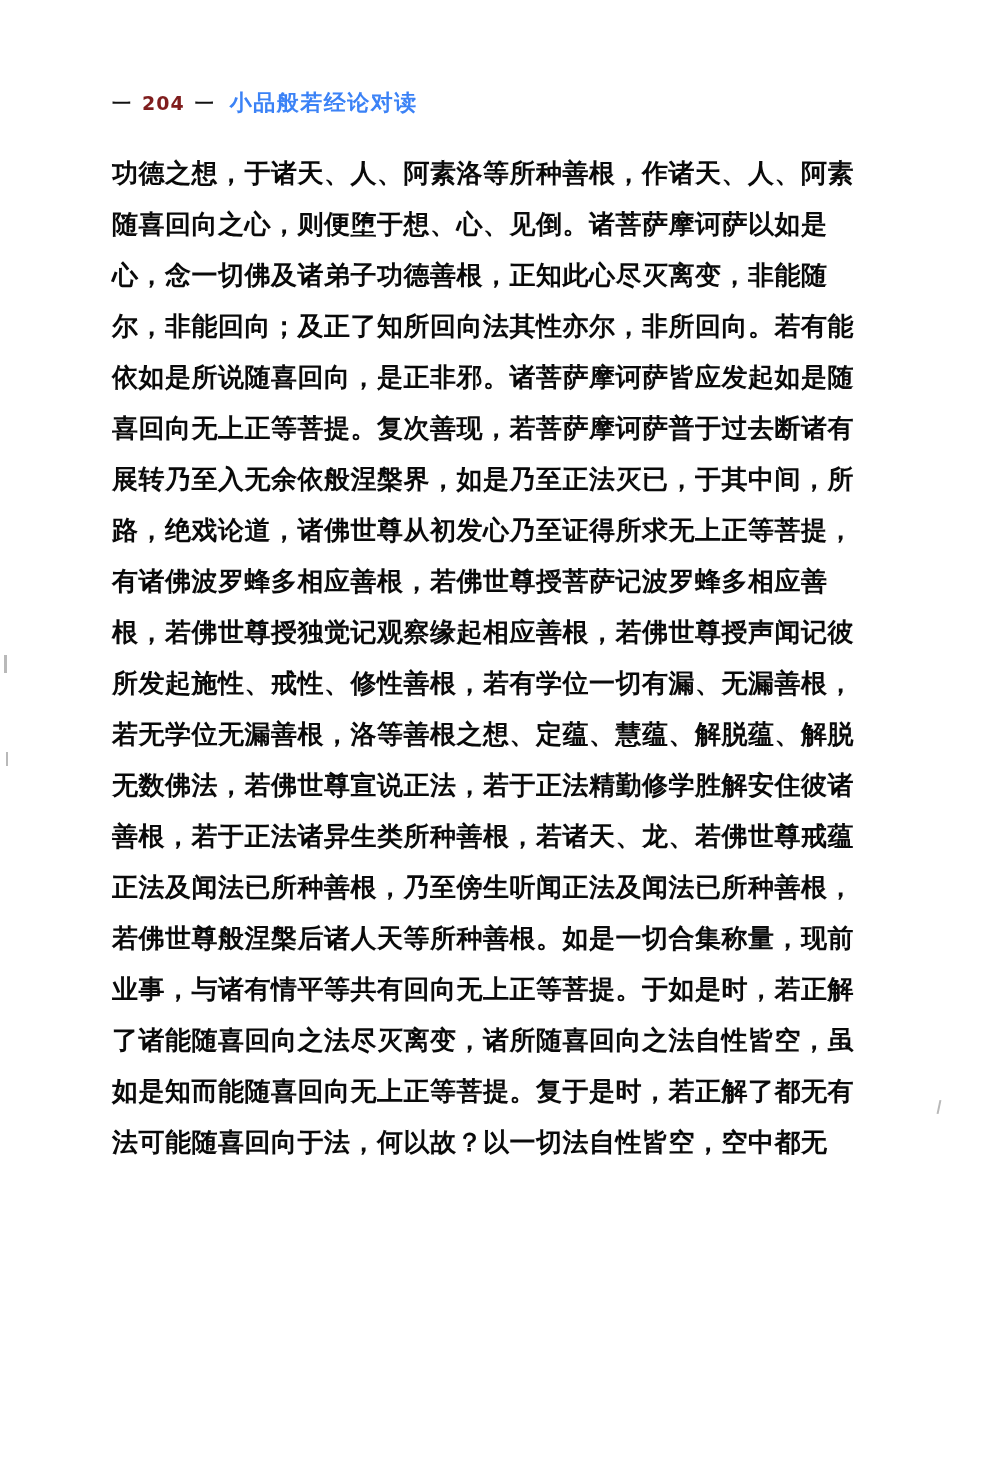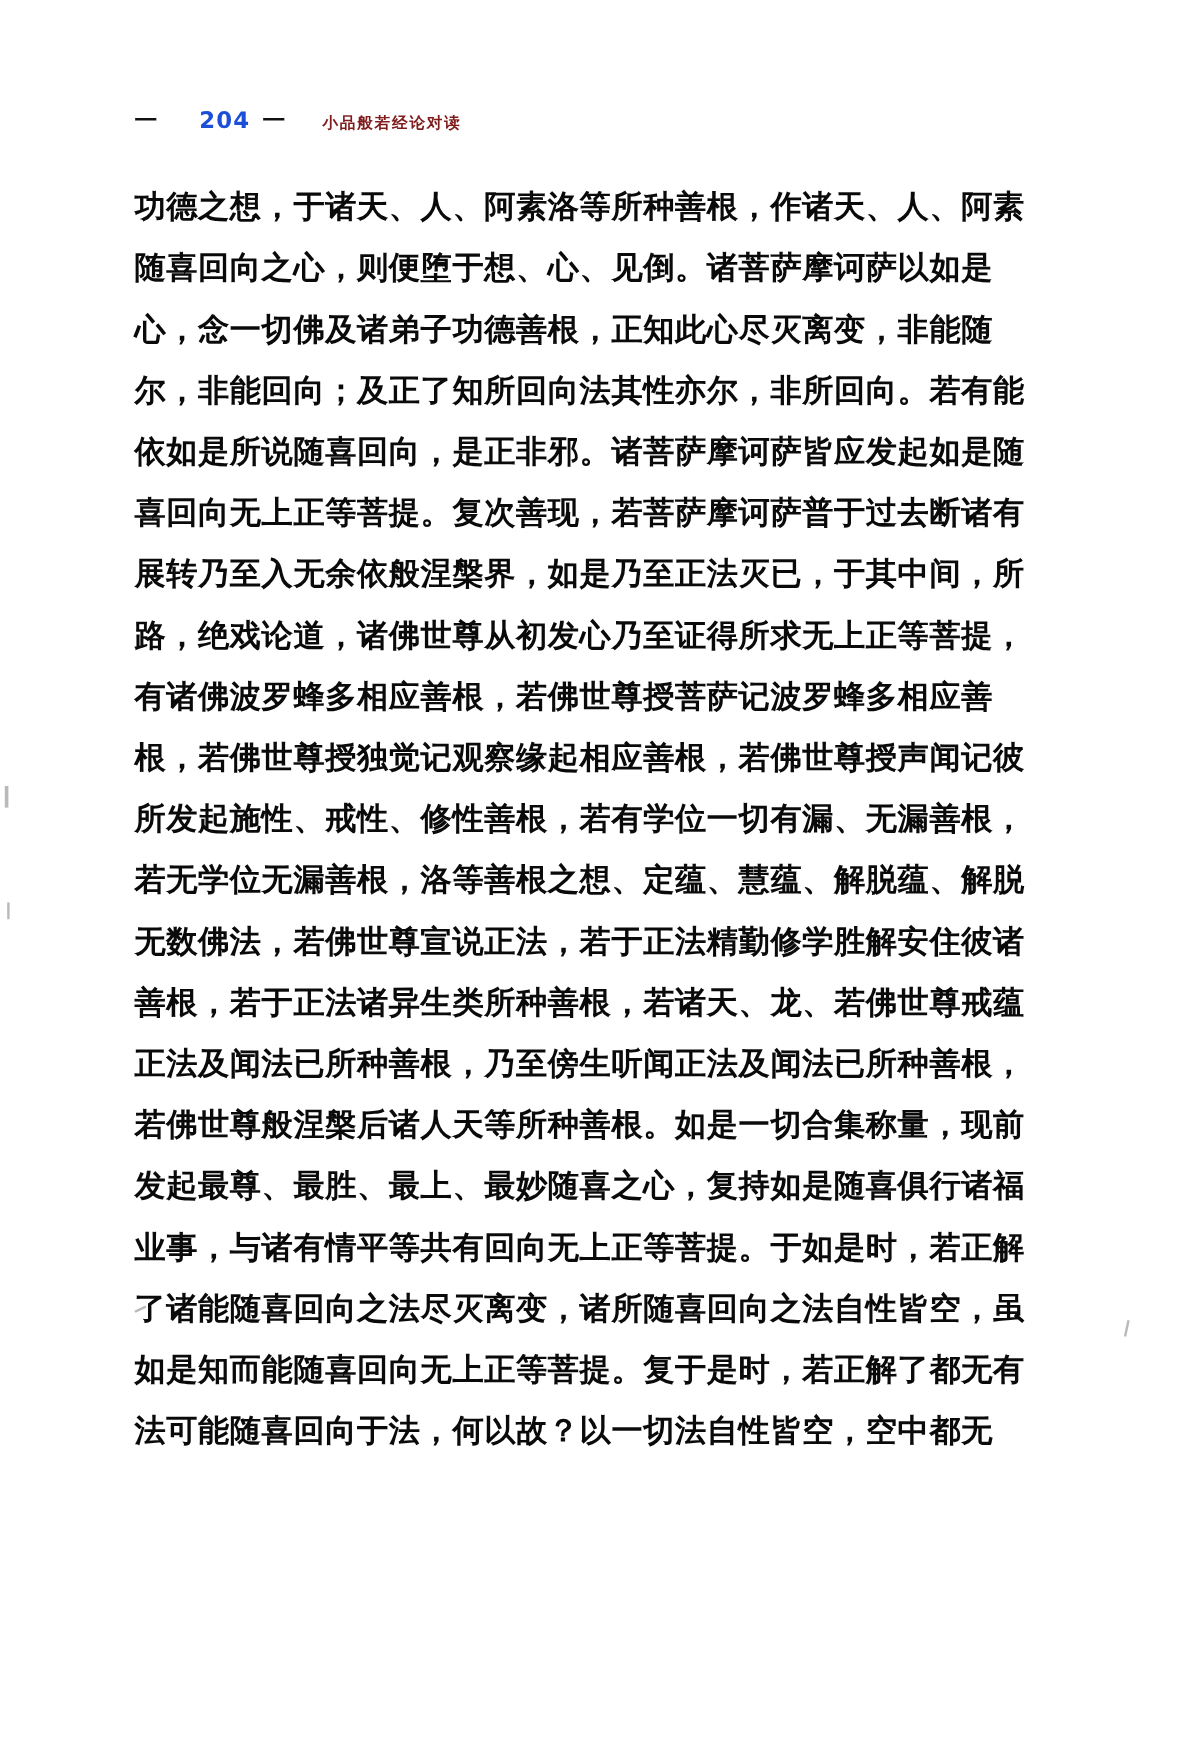--- a/index.html
+++ b/index.html
@@ -39,29 +39,28 @@
   }
   .header .dash {
     font-size: 19px;
     font-weight: bold;
     color: #111;
     letter-spacing: 1px;
   }
   .header .folio {
     font-size: 19px;
     font-weight: bold;
-    color: #1d4ed8;
+    color: #7f1d1d;
     letter-spacing: 1px;
-    margin-left: 24px;
   }
   .header .running-title {
-    font-size: 13px;
+    font-size: 22px;
     font-weight: bold;
-    color: #7f1d1d;
-    margin-left: 20px;
+    color: #3b82f6;
+    margin-left: 5px;
     letter-spacing: 1.5px;
   }
 
   .body-text {
     position: absolute;
     left: 112px;
     top: 148px;
     width: 764px;
   }
   .body-line {
@@ -101,20 +100,19 @@
     <div class="body-line">展转乃至入无余依般涅槃界，如是乃至正法灭已，于其中间，所</div>
     <div class="body-line">路，绝戏论道，诸佛世尊从初发心乃至证得所求无上正等菩提，</div>
     <div class="body-line">有诸佛波罗蜂多相应善根，若佛世尊授菩萨记波罗蜂多相应善</div>
     <div class="body-line">根，若佛世尊授独觉记观察缘起相应善根，若佛世尊授声闻记彼</div>
     <div class="body-line">所发起施性、戒性、修性善根，若有学位一切有漏、无漏善根，</div>
     <div class="body-line">若无学位无漏善根，洛等善根之想、定蕴、慧蕴、解脱蕴、解脱</div>
     <div class="body-line">无数佛法，若佛世尊宣说正法，若于正法精勤修学胜解安住彼诸</div>
     <div class="body-line">善根，若于正法诸异生类所种善根，若诸天、龙、若佛世尊戒蕴</div>
     <div class="body-line">正法及闻法已所种善根，乃至傍生听闻正法及闻法已所种善根，</div>
     <div class="body-line">若佛世尊般涅槃后诸人天等所种善根。如是一切合集称量，现前</div>
-    <div class="body-line">发起最尊、最胜、最上、最妙随喜之心，复持如是随喜俱行诸福</div>
     <div class="body-line">业事，与诸有情平等共有回向无上正等菩提。于如是时，若正解</div>
     <div class="body-line">了诸能随喜回向之法尽灭离变，诸所随喜回向之法自性皆空，虽</div>
     <div class="body-line">如是知而能随喜回向无上正等菩提。复于是时，若正解了都无有</div>
     <div class="body-line">法可能随喜回向于法，何以故？以一切法自性皆空，空中都无</div>
   </div>
 
 </div>
 
 </body></html>

